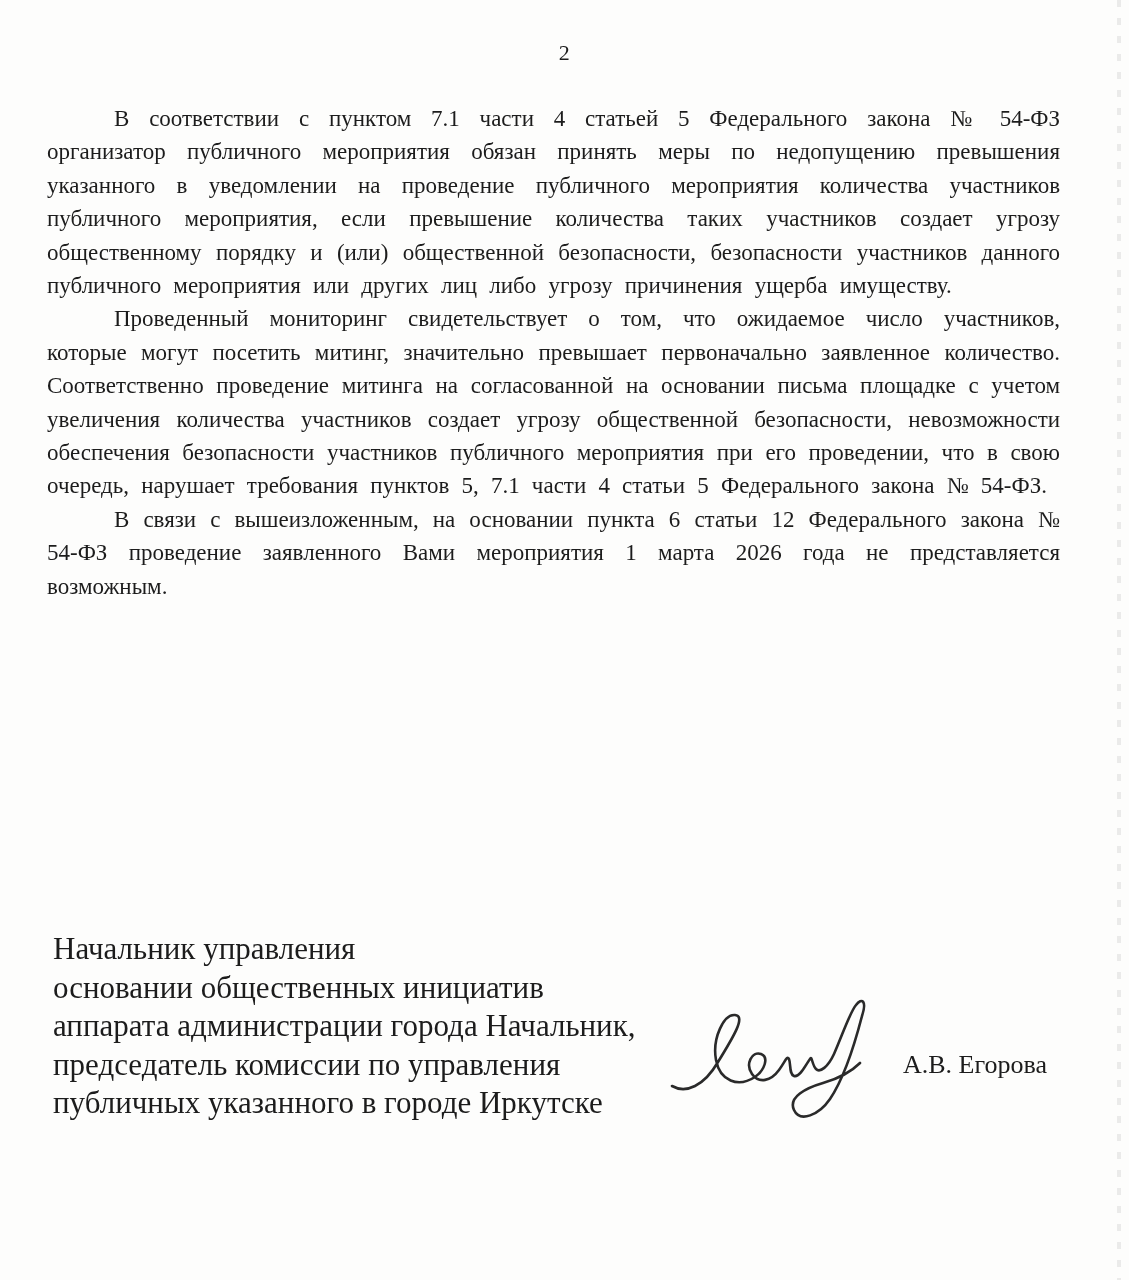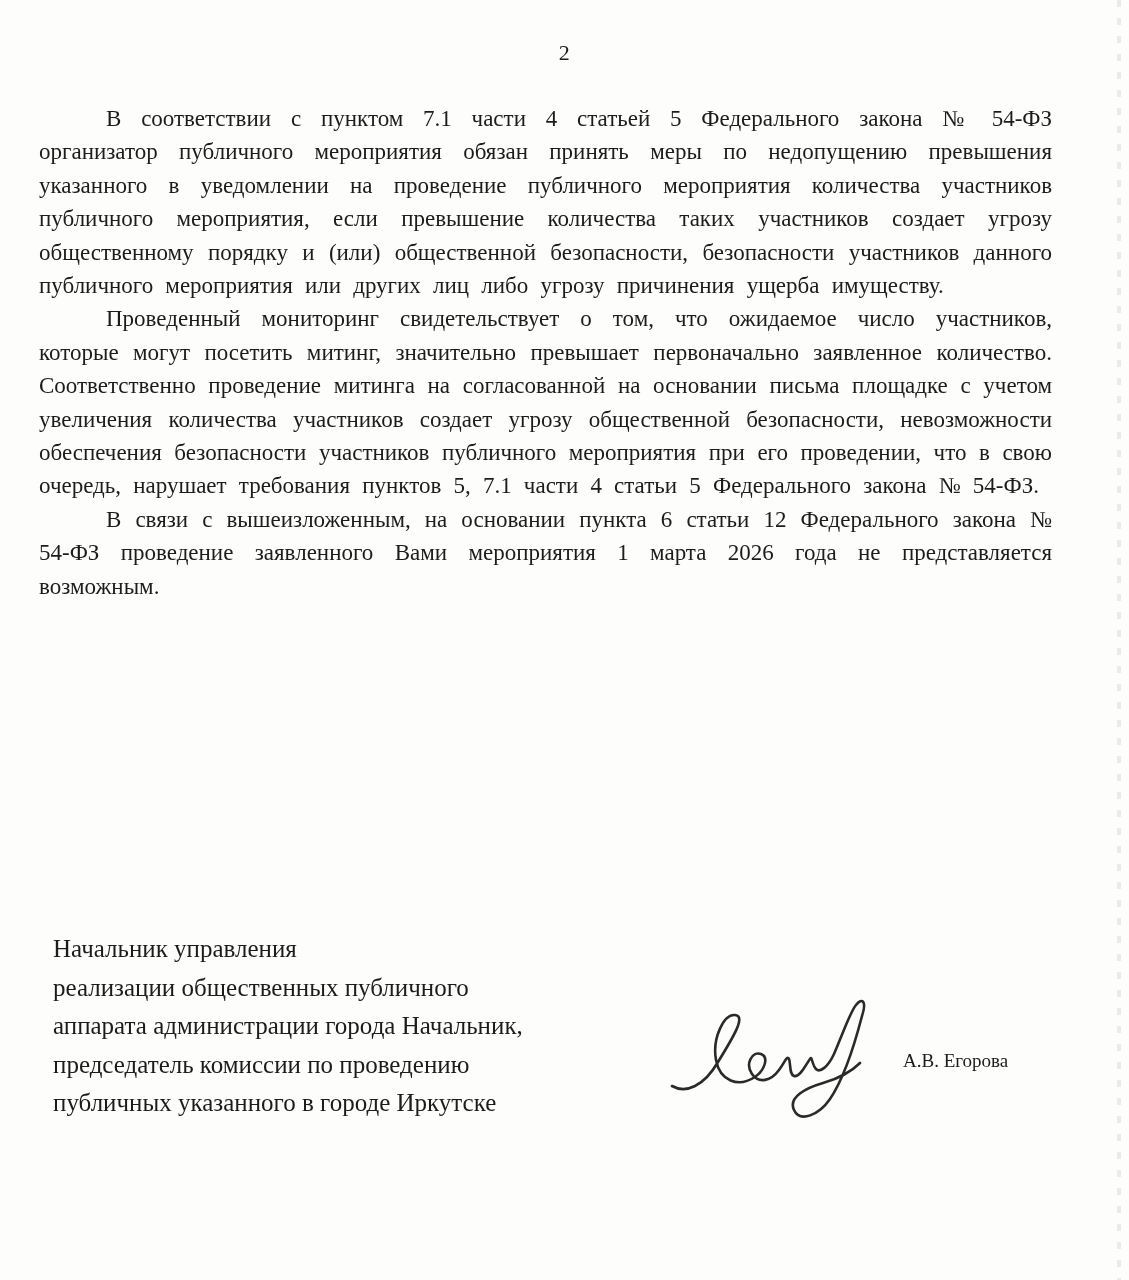--- a/index.html
+++ b/index.html
@@ -34,37 +34,37 @@
     position: absolute;
     top: 40px;
     left: 0;
     width: 100%;
     text-align: center;
     font-size: 22px;
     letter-spacing: 0.5px;
   }
   .body-text {
     position: absolute;
-    left: 39px;
+    left: 47px;
     top: 102px;
     width: 1013px;
     font-size: 23px;
     line-height: 33.4px;
     text-align: justify;
     word-spacing: 0.28em;
   }
   .body-text p {
     margin: 0;
     text-indent: 67px;
   }
   .sig-block {
     position: absolute;
     left: 53px;
     top: 930px;
-    font-size: 25px;
+    font-size: 31px;
     line-height: 38.5px;
     text-align: left;
   }
   .sig-block div {
     white-space: nowrap;
   }
   .signature-wrap {
     position: absolute;
     left: 662px;
     top: 998px;
@@ -72,44 +72,44 @@
     height: 140px;
   }
   .signature-wrap svg {
     width: 100%;
     height: 100%;
   }
   .signer-name {
     position: absolute;
     left: 903px;
     top: 1050px;
-    font-size: 19px;
+    font-size: 26px;
     white-space: nowrap;
   }
 </style>
 </head>
 <body>
 
 <div class="page">
 
   <div class="scan-edge"></div>
 
   <div class="page-number">2</div>
 
   <div class="body-text">
     <p>В соответствии с пунктом 7.1 части 4  статьей 5 Федерального закона № 54-ФЗ организатор публичного мероприятия обязан принять меры по недопущению превышения указанного в уведомлении на проведение публичного мероприятия количества участников публичного мероприятия, если превышение количества таких участников создает угрозу общественному порядку и (или) общественной безопасности, безопасности участников данного публичного мероприятия или других лиц либо угрозу причинения ущерба имуществу.</p>
     <p>Проведенный мониторинг свидетельствует о том, что ожидаемое число участников, которые могут посетить митинг, значительно превышает первоначально заявленное количество. Соответственно проведение митинга на согласованной на основании письма площадке с учетом увеличения количества участников создает угрозу общественной безопасности, невозможности обеспечения безопасности участников публичного мероприятия при его проведении, что в свою очередь, нарушает требования пунктов 5, 7.1 части 4 статьи 5 Федерального закона № 54-ФЗ.</p>
     <p>В связи с вышеизложенным, на основании пункта 6 статьи 12 Федерального закона № 54-ФЗ проведение заявленного Вами мероприятия 1 марта 2026 года не представляется возможным.</p>
   </div>
 
   <div class="sig-block">
     <div>Начальник управления</div>
-    <div>реализации общественных публичного</div>
+    <div>основании общественных инициатив</div>
     <div>аппарата администрации города Начальник,</div>
-    <div>председатель комиссии по проведению</div>
+    <div>председатель комиссии по управления</div>
     <div>публичных указанного в городе Иркутске</div>
   </div>
 
   <div class="signature-wrap">
     <svg viewBox="0 0 232 140" fill="none" xmlns="http://www.w3.org/2000/svg">
       <path d="M 10 88
                C 24 96, 42 88, 56 64
                C 72 38, 84 18, 73 17
                C 62 16, 50 40, 54 62
                C 58 83, 76 90, 93 79

